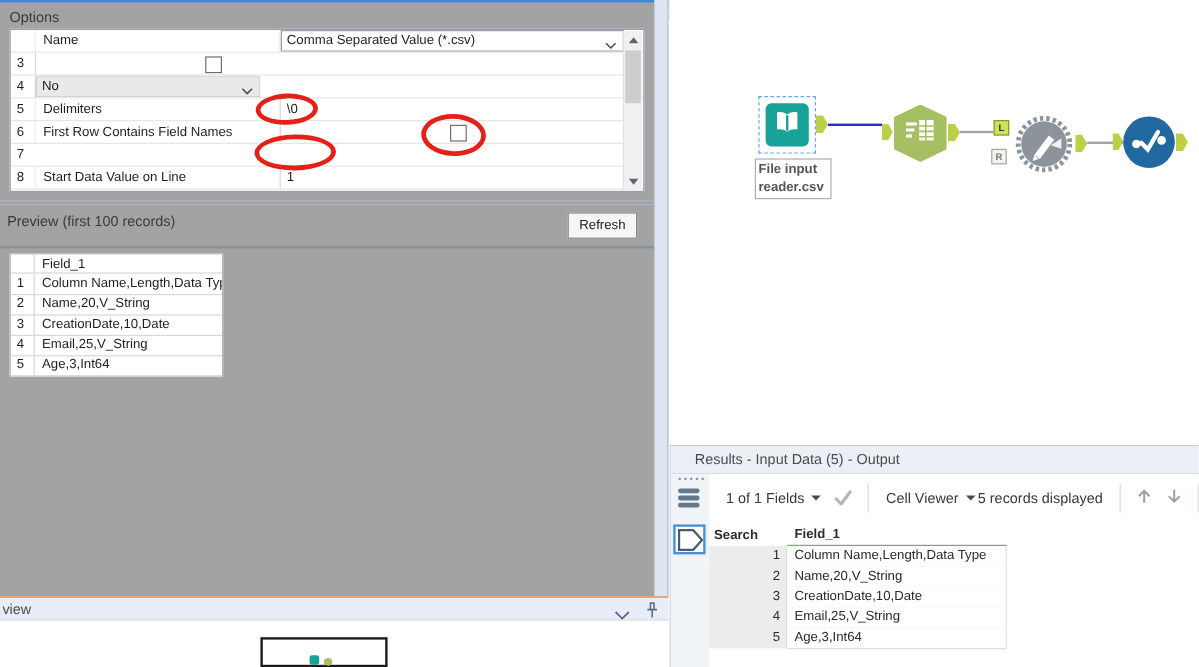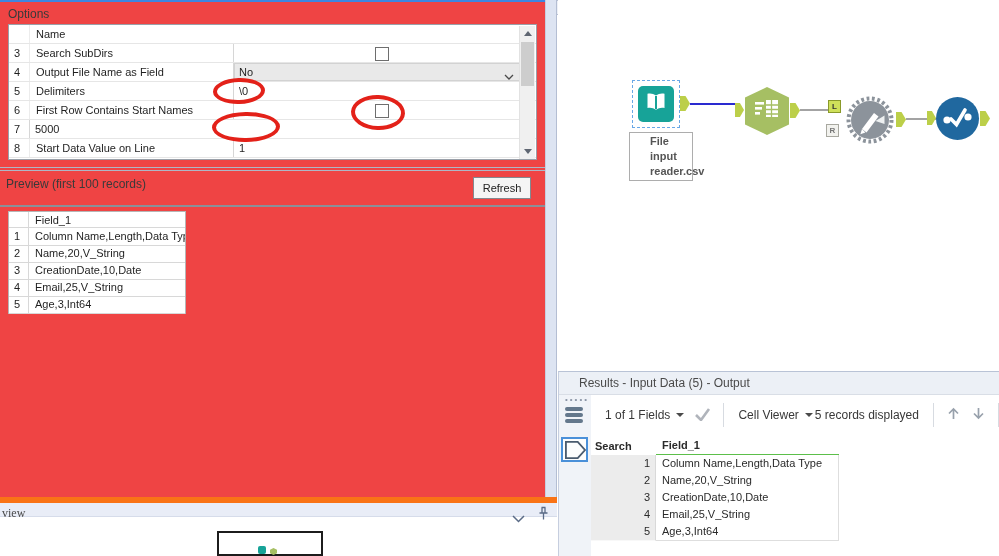--- a/index.html
+++ b/index.html
@@ -1,21 +1,21 @@
 <!DOCTYPE html>
 <html><head>
 <meta charset="utf-8">
 <style>
   html,body{margin:0;padding:0;}
   body{position:relative;width:999px;height:556px;overflow:hidden;background:#fff;
        font-family:"Liberation Sans",sans-serif;-webkit-font-smoothing:antialiased;}
   .abs{position:absolute;}
 
   
-  #left-panel{left:0;top:0;width:545px;height:497px;background:#ef4444;}
+  #left-panel{left:0;top:0;width:545px;height:497px;background:#a3a3a3;}
   #top-accent{left:0;top:0;width:545px;height:2px;background:#3e86e0;}
   #corner-box{left:546px;top:0;width:11px;height:13px;background:#eef1f7;border:1px solid #b9c2d4;}
   #opt-title{left:8px;top:7px;font-size:12px;color:#3a3a3a;}
 
   #opt-table{left:8px;top:24px;width:529px;height:136px;background:#fff;
              border:1px solid #9aa0a9;box-sizing:border-box;overflow:hidden;}
   .opt-row{display:grid;grid-template-columns:20px 204px 1fr;height:19px;
            border-bottom:1px solid #e6e6e6;font-size:11px;color:#1f1f1f;box-sizing:border-box;}
   .opt-num{padding-left:5px;line-height:18px;}
   .opt-label{border-left:1px solid #ececec;padding-left:6px;line-height:18px;white-space:nowrap;}
@@ -51,21 +51,21 @@
 
   #preview-table{left:8px;top:211px;background:#fff;border:1px solid #b6b6b6;}
   .pv-row{display:grid;grid-template-columns:20px 156px;height:17px;font-size:11px;color:#1f1f1f;}
   .pv-row.header{height:16px;}
   .pv-num{padding-left:5px;line-height:17px;border-right:1px solid #d8d8d8;border-bottom:1px solid #d8d8d8;}
   .pv-val{padding-left:6px;line-height:17px;border-bottom:1px solid #d8d8d8;white-space:nowrap;overflow:hidden;}
 
   
   #bottom-panel{left:0;top:497px;width:557px;height:59px;background:#fff;}
   #bp-header{position:absolute;left:0;top:0;width:557px;height:20px;background:#e9edf7;
-             border-top:6px solid #f97316;border-bottom:1px solid #d6dcea;box-sizing:border-box;font-family:Liberation Serif, serif;}
+             border-top:1px solid #f97316;border-bottom:1px solid #d6dcea;box-sizing:border-box;}
   #bp-title{position:absolute;left:2px;top:3px;font-size:12px;color:#4a4a4a;}
   #bp-chevron{position:absolute;left:512px;top:6px;}
   #bp-pin{position:absolute;left:537px;top:3px;}
   #mini-box{left:217px;top:531px;width:106px;height:25px;border:2px solid #1c1c1c;background:#fff;box-sizing:border-box;}
   #mini-tool1{left:258px;top:546px;width:8px;height:8px;background:#17a398;border-radius:2px;}
   #mini-tool2{left:270px;top:548px;width:7px;height:7px;background:#a6bf63;
               clip-path:polygon(50% 0,100% 25%,100% 75%,50% 100%,0 75%,0 25%);}
 
   
   #divider{left:545px;top:0;width:12px;height:497px;background:#dde4f2;
@@ -76,21 +76,21 @@
   .conn{position:absolute;height:2px;}
   .conn-blue{background:#2a2ad0;}
   .conn-gray{background:#a3a3a3;}
   .anchor{position:absolute;background:#bccf49;
           clip-path:polygon(0 0,55% 0,100% 50%,55% 100%,0 100%);}
   #sel-box{left:74px;top:80px;width:48px;height:48px;border:1px dashed #69a8e6;box-sizing:border-box;}
   #input-tool{left:80px;top:86px;width:36px;height:36px;background:#17a398;border-radius:5px;
               display:flex;align-items:center;justify-content:center;}
   #anchor-in-out{left:122px;top:96px;width:10px;height:15px;}
   #tool-label{left:71px;top:132px;width:64px;background:#fff;border:1px solid #adadad;
-              padding:1px 20px;font-size:11px;line-height:15px;font-weight:bold;color:#555;box-sizing:border-box;}
+              padding:1px 2px;font-size:11px;line-height:15px;font-weight:bold;color:#555;box-sizing:border-box;}
   #conn1{left:132px;top:103px;width:45px;}
   #hex-in{left:177px;top:103px;width:9px;height:14px;}
   #hex-tool{left:187px;top:87px;width:44px;height:48px;background:#a6bf63;
             clip-path:polygon(50% 0,100% 22%,100% 78%,50% 100%,0 78%,0 22%);
             display:flex;align-items:center;justify-content:center;}
   #hex-out{left:232px;top:103px;width:10px;height:15px;}
   #conn2{left:242px;top:109px;width:28px;}
   .io-anchor{position:absolute;width:13px;height:13px;box-sizing:border-box;font-size:8px;font-weight:bold;
              display:flex;align-items:center;justify-content:center;}
   #anchor-L{left:270px;top:100px;background:#cfe05a;border:1px solid #8a9a2a;color:#333;}
@@ -133,34 +133,41 @@
 
 <div id="left-panel" class="abs">
   <div id="top-accent" class="abs"></div>
   <div id="opt-title" class="abs">Options</div>
 
   <div id="opt-table" class="abs">
 
       <div class="opt-row ctl-dropdown">
         <span class="opt-num"></span>
         <span class="opt-label">Name</span>
+        <span class="opt-value">
+          <span class="val-text">Comma Separated Value (*.csv)</span>
+          <span class="chev">
+            <svg width="10" height="6" viewBox="0 0 10 6">
+              <polyline points="1,1 5,5 9,1" fill="none" stroke="#4a4a4a" stroke-width="1.3"></polyline>
+            </svg>
+          </span>
+
+        </span>
       </div>
 
       <div class="opt-row ctl-checkbox">
         <span class="opt-num">3</span>
-        <span class="opt-label">Search SubDirs</span>
         <span class="opt-value">
 
           <span class="opt-checkbox"></span>
         </span>
       </div>
 
       <div class="opt-row ctl-dropdown-flat">
         <span class="opt-num">4</span>
-        <span class="opt-label">Output File Name as Field</span>
         <span class="opt-value">
           <span class="val-text">No</span>
           <span class="chev">
             <svg width="10" height="6" viewBox="0 0 10 6">
               <polyline points="1,1 5,5 9,1" fill="none" stroke="#4a4a4a" stroke-width="1.3"></polyline>
             </svg>
           </span>
 
         </span>
       </div>
@@ -169,33 +176,29 @@
         <span class="opt-num">5</span>
         <span class="opt-label">Delimiters</span>
         <span class="opt-value">
           <span class="val-text">\0</span>
 
         </span>
       </div>
 
       <div class="opt-row ctl-checkbox">
         <span class="opt-num">6</span>
-        <span class="opt-label">First Row Contains Start Names</span>
+        <span class="opt-label">First Row Contains Field Names</span>
         <span class="opt-value">
 
           <span class="opt-checkbox"></span>
         </span>
       </div>
 
       <div class="opt-row ctl-text">
         <span class="opt-num">7</span>
-        <span class="opt-value">
-          <span class="val-text">5000</span>
-
-        </span>
       </div>
 
       <div class="opt-row ctl-text">
         <span class="opt-num">8</span>
         <span class="opt-label">Start Data Value on Line</span>
         <span class="opt-value">
           <span class="val-text">1</span>
 
         </span>
       </div>

